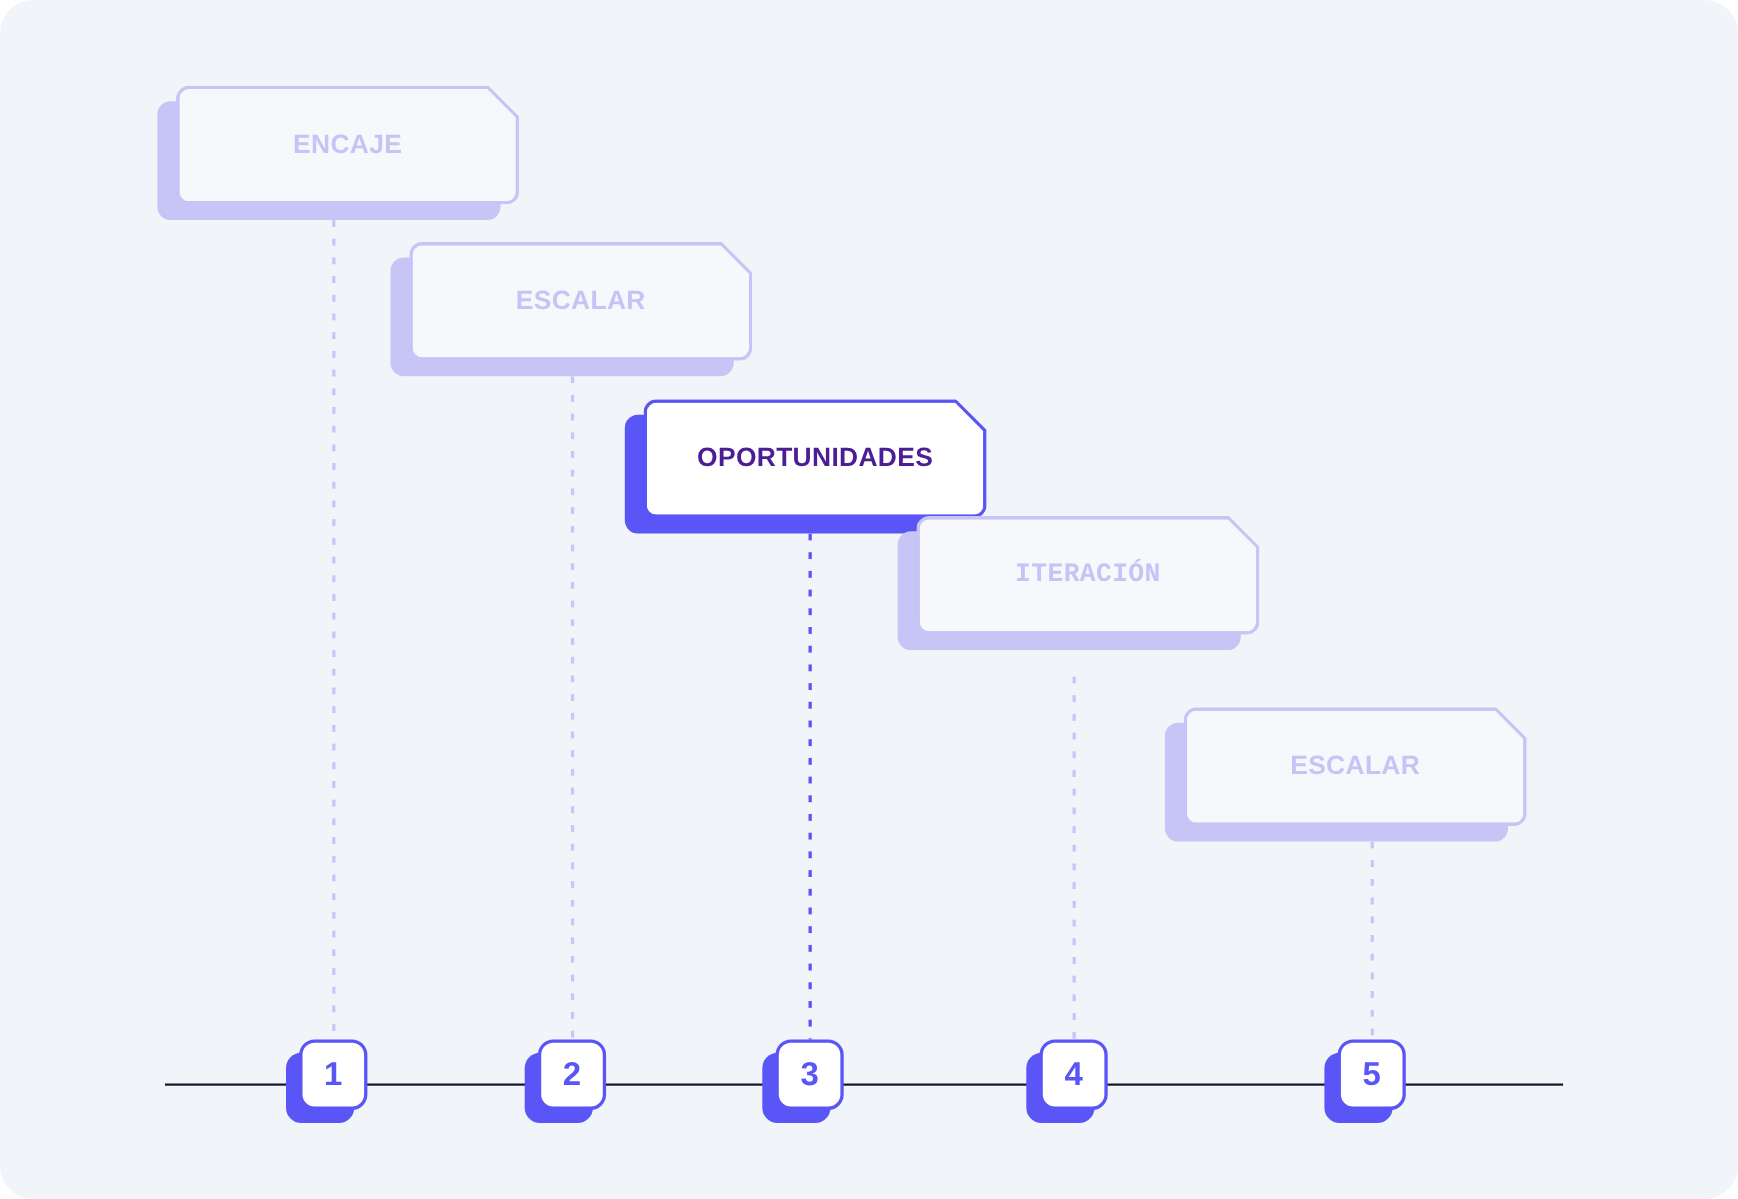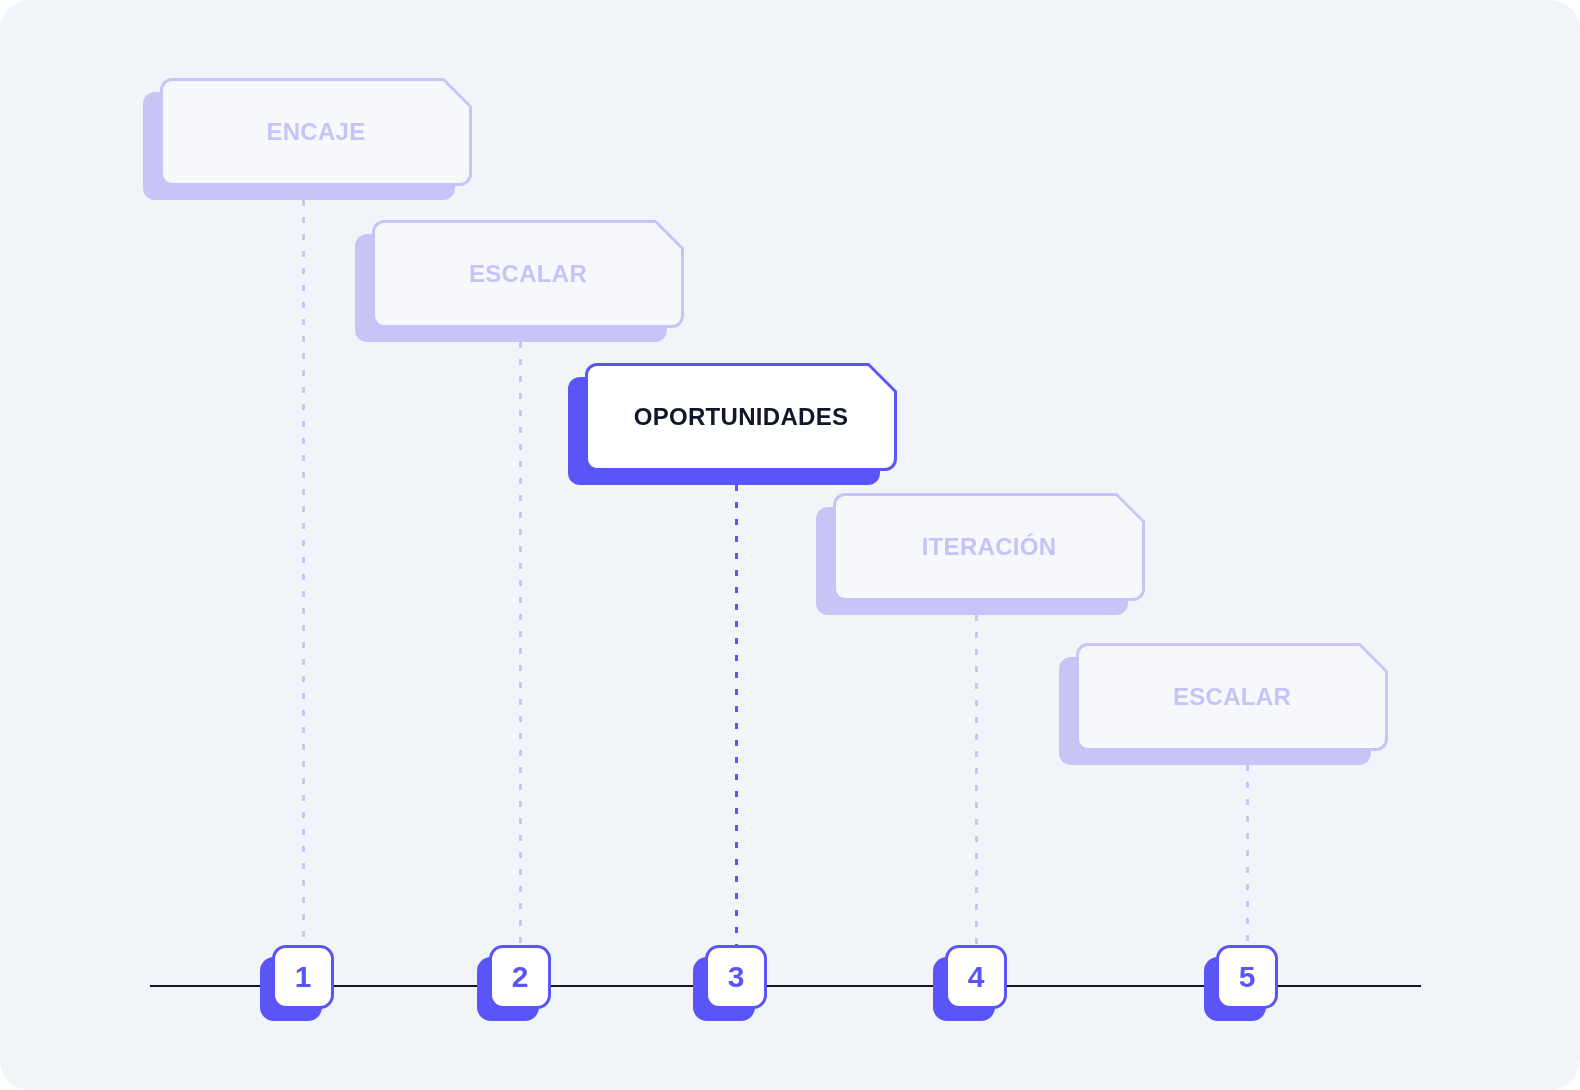--- a/index.html
+++ b/index.html
@@ -98,21 +98,21 @@
   .card-inner.active   { background: #FFFFFF; }
 
   .card-label {
     font-size: 24px;
     font-weight: bold;
     letter-spacing: 0.3px;
     line-height: 1;
     white-space: nowrap;
   }
   .card-label.inactive { color: #C5C4F7; }
-  .card-label.active   { color: #0f172a; }
+  .card-label.active   { color: #4c1d95; }
 
   
   .marker-wrap {
     position: absolute;
     z-index: 4;
     width: 62px;
     height: 64px;
   }
   .marker-shadow {
     position: absolute;
@@ -177,21 +177,21 @@
         </div>
       </div>
       <div class="card-wrap" style="left: 585px; top: 363px; width: 312px; height: 108px;">
         <div class="card-shadow active"></div>
         <div class="card-face active">
           <div class="card-inner active">
             <span class="card-label active">OPORTUNIDADES</span>
           </div>
         </div>
       </div>
-      <div class="card-wrap" style="left: 833px; top: 493px; width: 312px; height: 108px;">
+      <div class="card-wrap" style="left: 833px; top: 469px; width: 312px; height: 108px; font-family: Liberation Mono, monospace;">
         <div class="card-shadow inactive"></div>
         <div class="card-face inactive">
           <div class="card-inner inactive">
             <span class="card-label inactive">ITERACIÓN</span>
           </div>
         </div>
       </div>
       <div class="card-wrap" style="left: 1076px; top: 643px; width: 312px; height: 108px;">
         <div class="card-shadow inactive"></div>
         <div class="card-face inactive">

